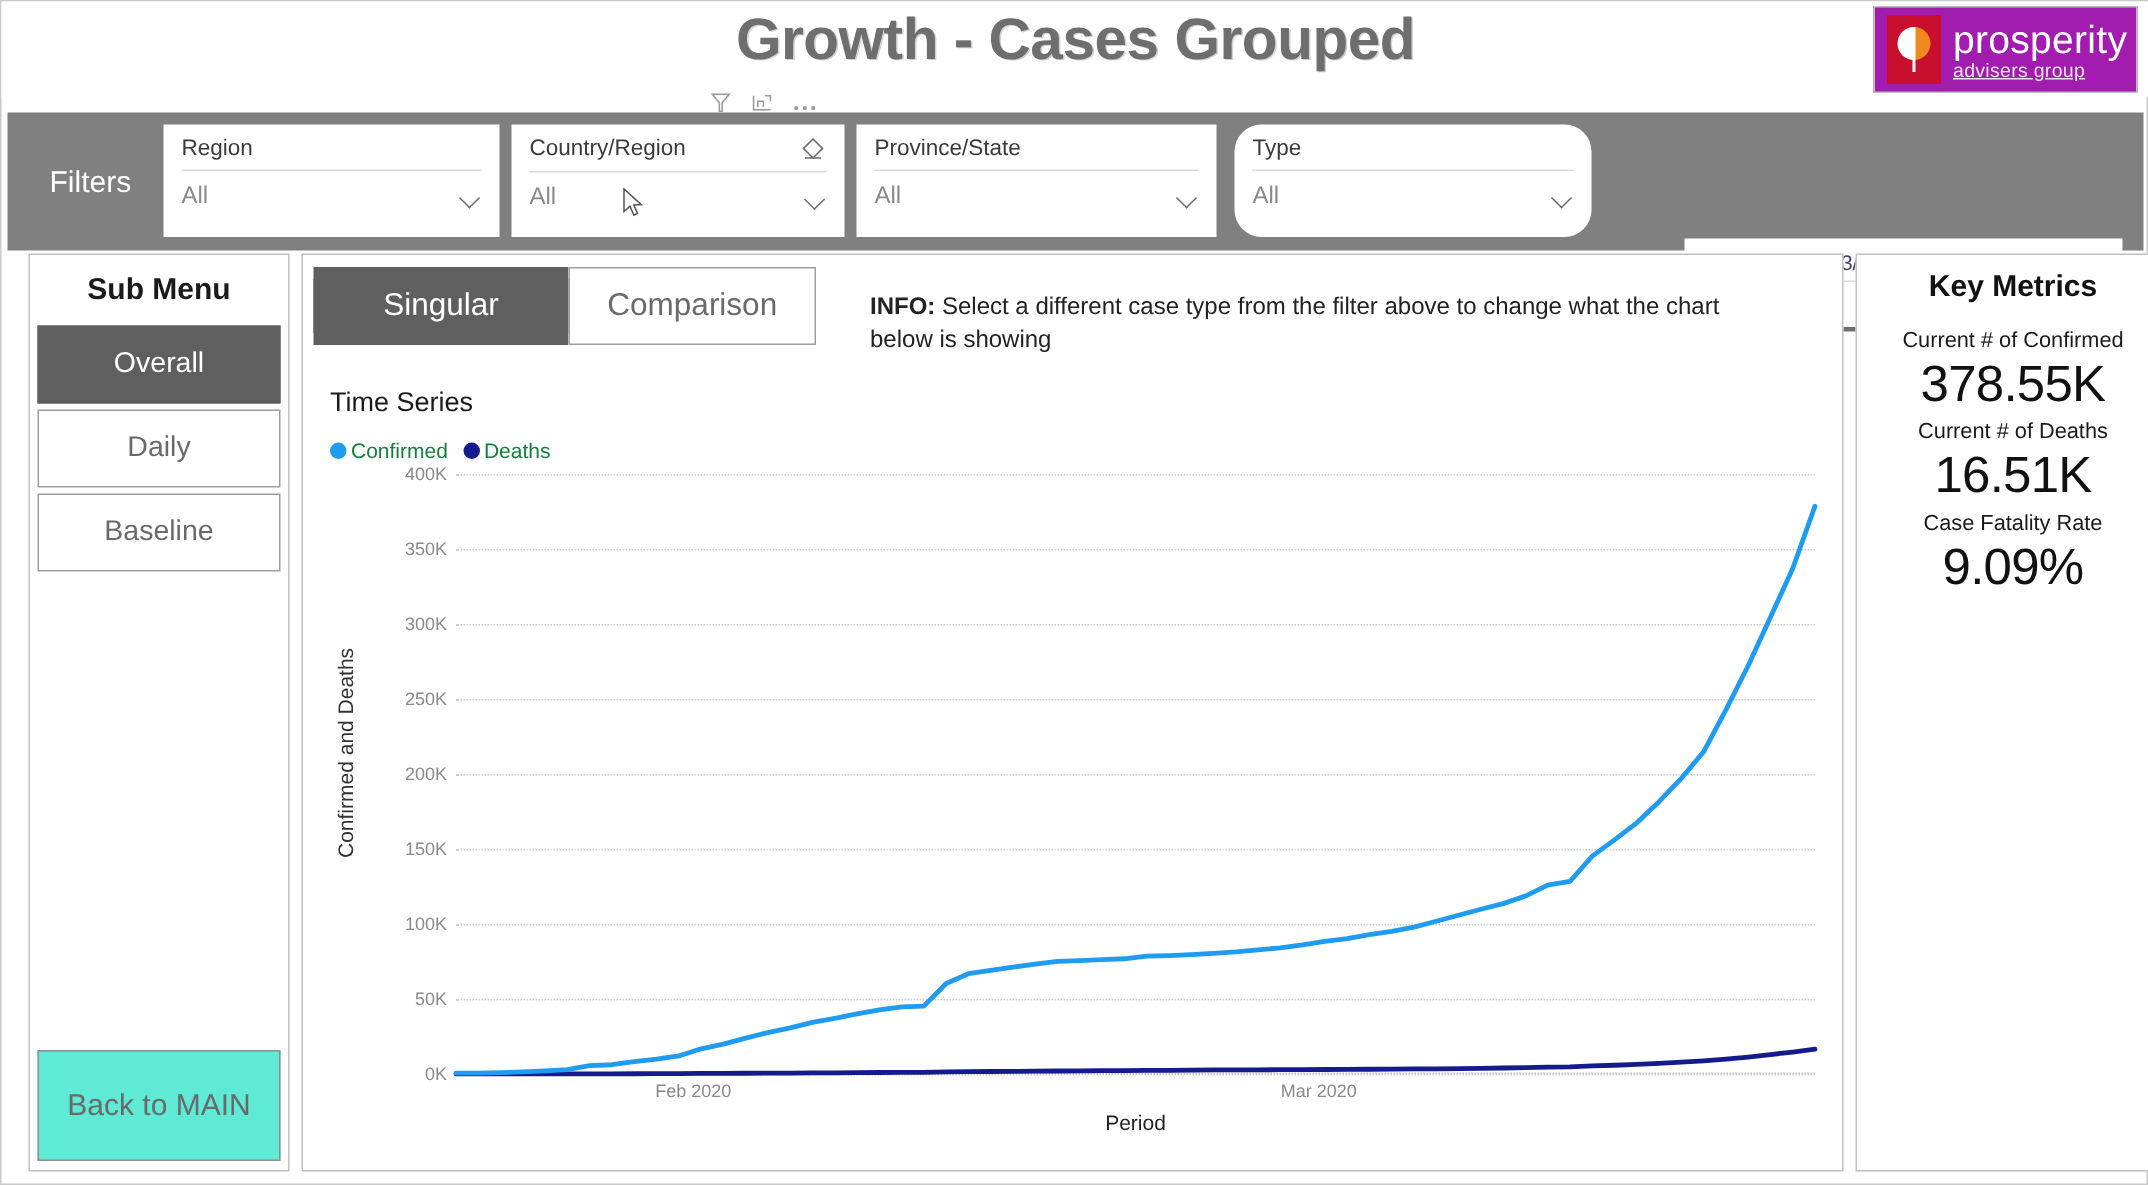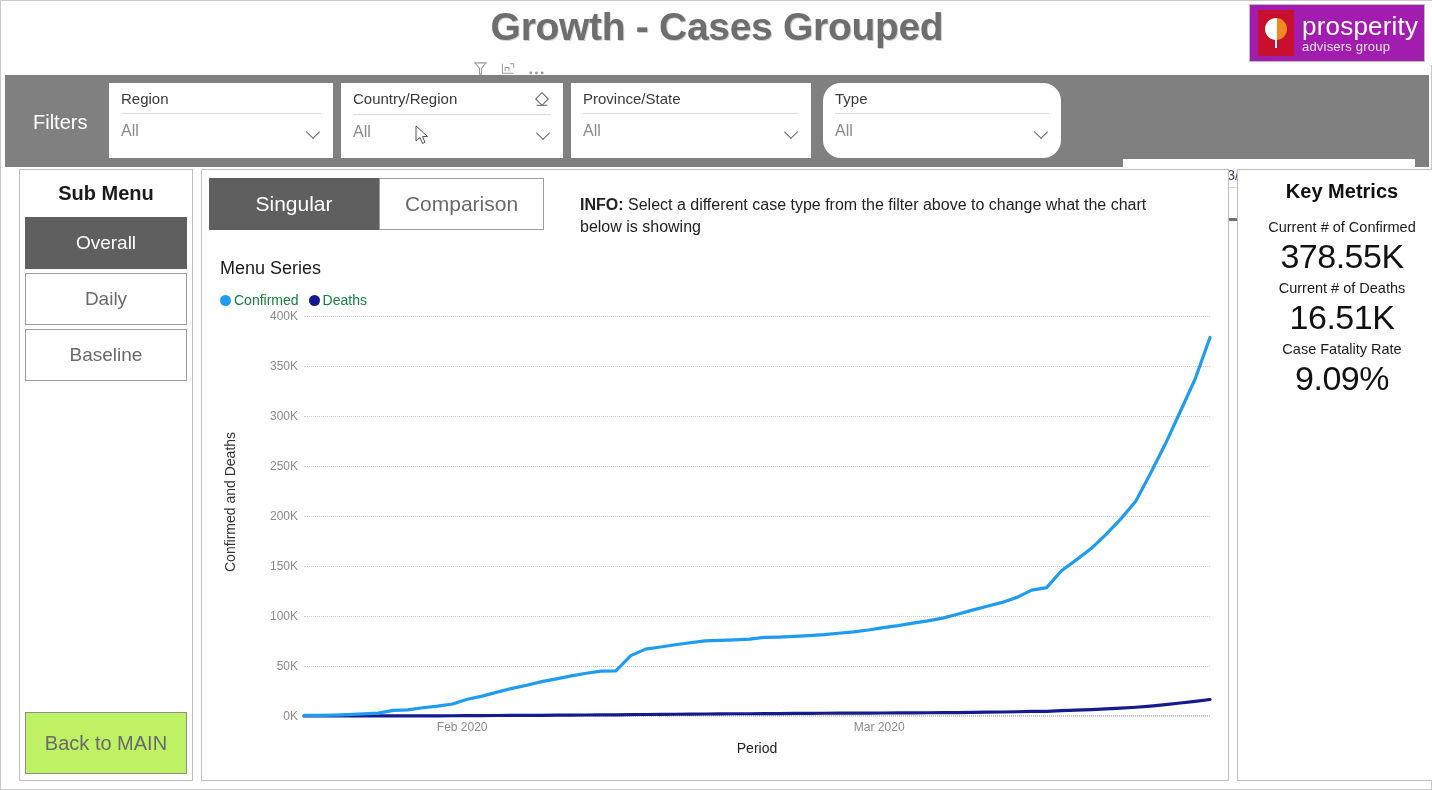--- a/index.html
+++ b/index.html
@@ -46,21 +46,21 @@
     position: absolute; left: 7px; top: 8px;
     width: 22px; height: 22px; border-radius: 50%;
     background: linear-gradient(90deg, #ffffff 50%, #f08a1e 50%);
   }
   .logo-mark .stem {
     position: absolute; left: 17px; top: 8px;
     width: 2px; height: 30px; background: #ffffff;
   }
   .logo-text { margin-left: 8px; line-height: 1; }
   .logo-text .l1 { font-size: 26px; color: #ffffff; letter-spacing: 0.2px; }
-  .logo-text .l2 { font-size: 13px; color: #e6e6e6; letter-spacing: 0.2px; margin-top: 1px;}
+  .logo-text .l2 { font-size: 13px; color: #e6e6e6; letter-spacing: 0.2px; margin-top: 1px; text-decoration: underline;}
 
   
   .filter-toolbar {
     position: absolute; left: 472px; top: 60px;
     display: flex; gap: 12px; align-items: center;
     z-index: 6;
   }
   .filter-toolbar .tb-ico { color: #9a9a9a; }
   .filter-bar {
     position: absolute; left: 4px; top: 74px;
@@ -148,24 +148,24 @@
   }
   .menu-btn {
     height: 52px; margin: 0 0 4px 0;
     display: flex; align-items: center; justify-content: center;
     font-size: 19px; border: 1px solid #9e9e9e;
     background: #ffffff; color: #6a6a6a;
   }
   .menu-btn.active { background: #5f5f5f; color: #ffffff; border-color: #5f5f5f; }
   .back-btn {
     position: absolute; left: 5px; right: 5px; bottom: 6px;
-    height: 62px;
+    height: 74px;
     display: flex; align-items: center; justify-content: center;
     font-size: 20px; color: #6a6a6a;
-    border: 1px solid #8e8e8e; background: #bef264;
+    border: 1px solid #8e8e8e; background: #5eead4;
   }
 
   
   .main-panel {
     position: absolute; left: 200px; top: 168px;
     width: 1028px; height: 612px;
     background: #ffffff; border: 1px solid #c0c0c0;
   }
   .tabgroup {
     position: absolute; left: 7px; top: 16px;
@@ -383,21 +383,21 @@
     <div class="tabgroup">
       <div class="tab active">Singular</div>
       <div class="tab inactive">Comparison</div>
     </div>
 
     <div class="info-text">
       <b>INFO:</b>
       <span>Select a different case type from the filter above to change what the chart below is showing</span>
     </div>
 
-    <div class="chart-title">Menu Series</div>
+    <div class="chart-title">Time Series</div>
 
     <div class="legend">
       <span class="item">
         <span class="dot" id="sw0" style="background: rgb(31, 156, 240);"></span>
         <span>Confirmed</span>
       </span>
       <span class="item">
         <span class="dot" id="sw1" style="background: rgb(21, 27, 141);"></span>
         <span>Deaths</span>
       </span>

